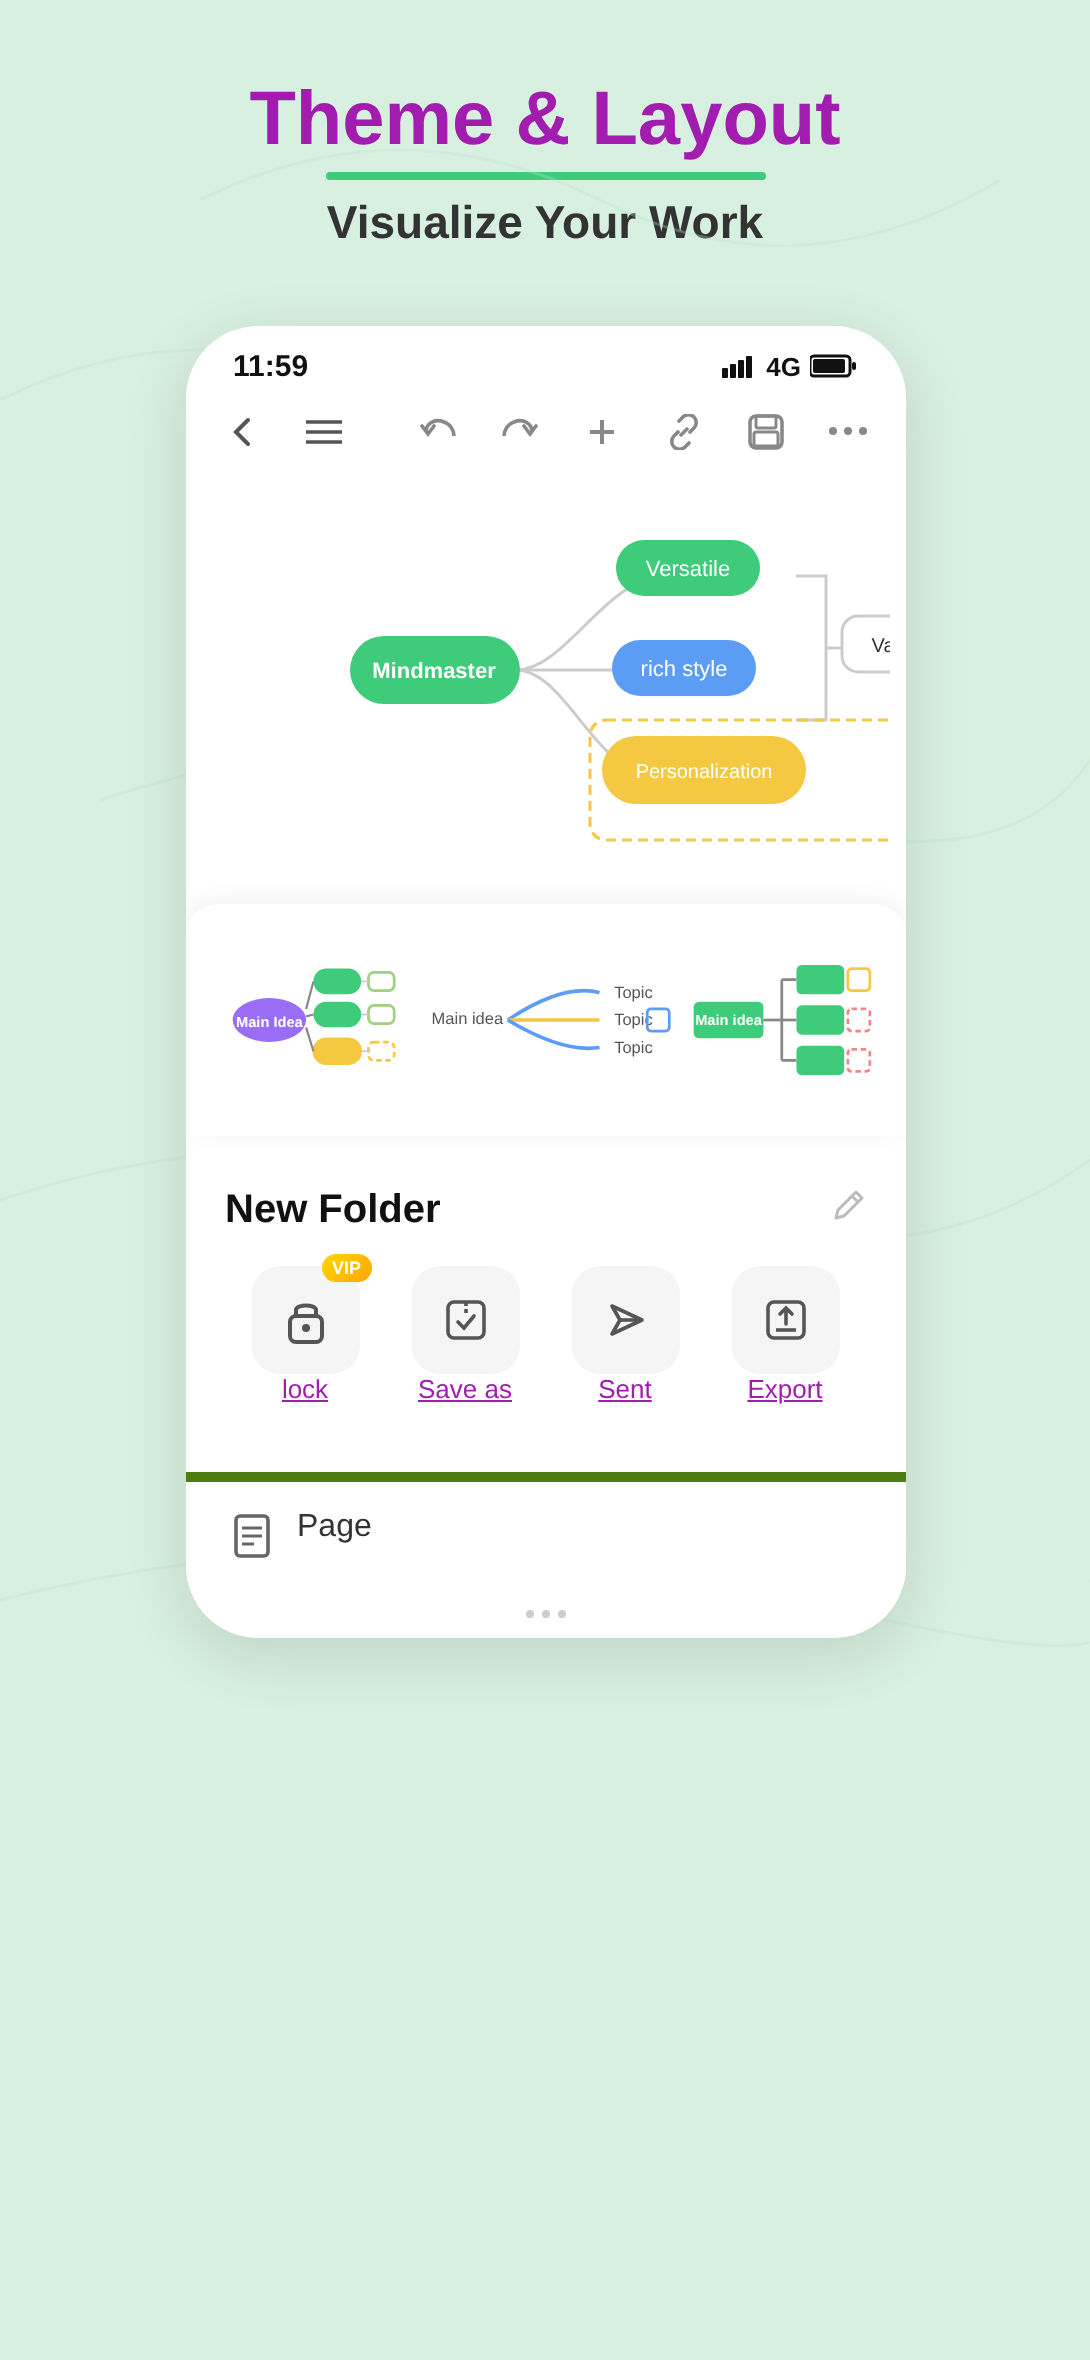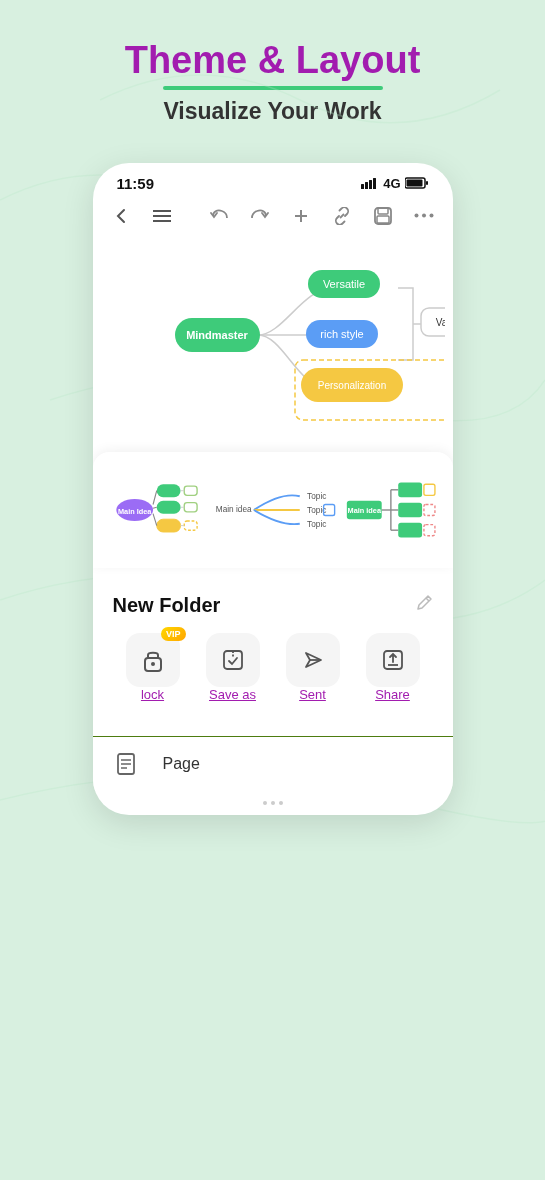--- a/index.html
+++ b/index.html
@@ -188,24 +188,23 @@
       color: #a21caf;
       text-decoration: underline;
     }
 
     
     .menu-list {
       background: #fff;
     }
     .menu-item {
       display: flex;
-      align-items: center;
       padding: 14px 20px;
-      gap: 24px;
-      border-top: 1px solid #4d7c0f;
+      gap: 10px;
+      border-top: 5px solid #4d7c0f;
       cursor: pointer;
     }
     .menu-icon {
       width: 26px;
       height: 26px;
       display: flex;
       align-items: center;
       justify-content: center;
       color: #666;
       font-size: 18px;
@@ -463,21 +462,21 @@
       </div>
 
       <div class="action-item">
         <div class="action-icon-wrap">
           <svg width="22" height="22" viewBox="0 0 22 22">
               <rect x="2" y="2" width="18" height="18" rx="3" fill="none" stroke="#555" stroke-width="1.8"></rect>
               <path d="M11 13 L11 6 M8 8 L11 5 L14 8" stroke="#555" stroke-width="1.8" fill="none" stroke-linecap="round"></path>
               <line x1="6" y1="16" x2="16" y2="16" stroke="#555" stroke-width="1.8"></line>
             </svg>
         </div>
-        <span class="action-label">Share</span>
+        <span class="action-label">Export</span>
       </div>
     </div>
   </div>
 
   <div class="menu-list">
     <div class="menu-item">
       <div class="menu-icon">
         <svg width="20" height="22" viewBox="0 0 20 22">
             <rect x="2" y="1" width="16" height="20" rx="2" fill="none" stroke="#666" stroke-width="1.8"></rect>
             <line x1="5" y1="7" x2="15" y2="7" stroke="#666" stroke-width="1.5"></line>

